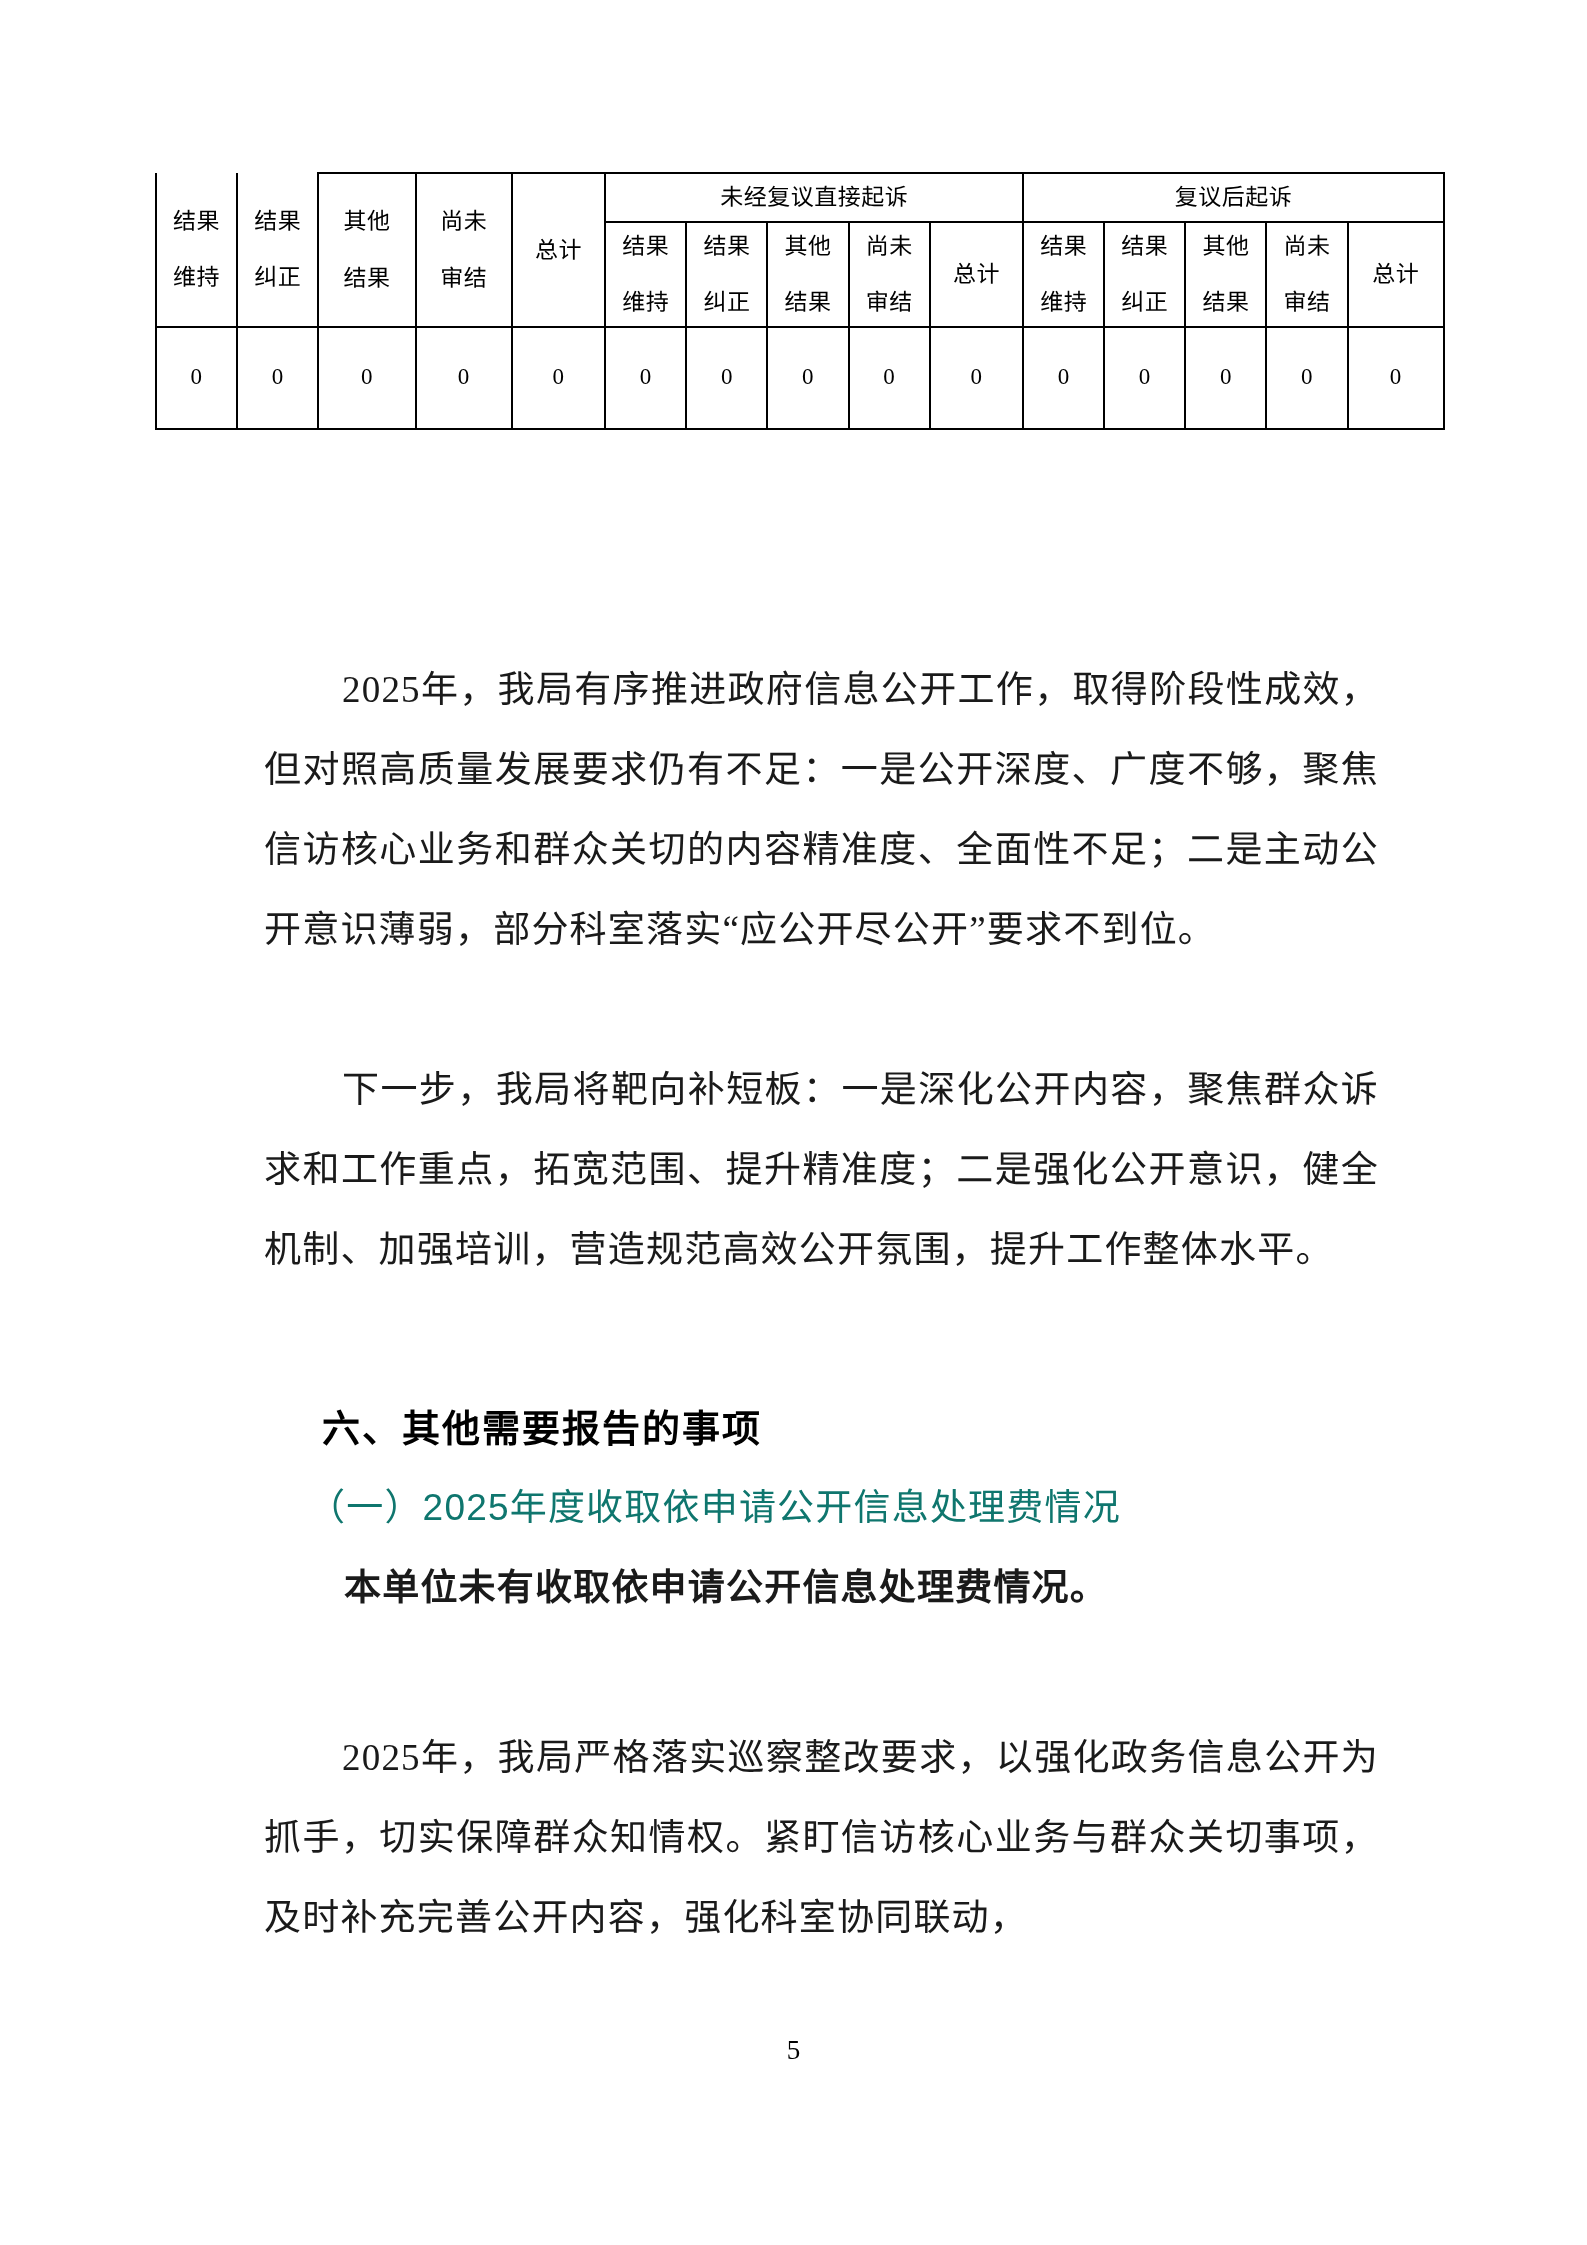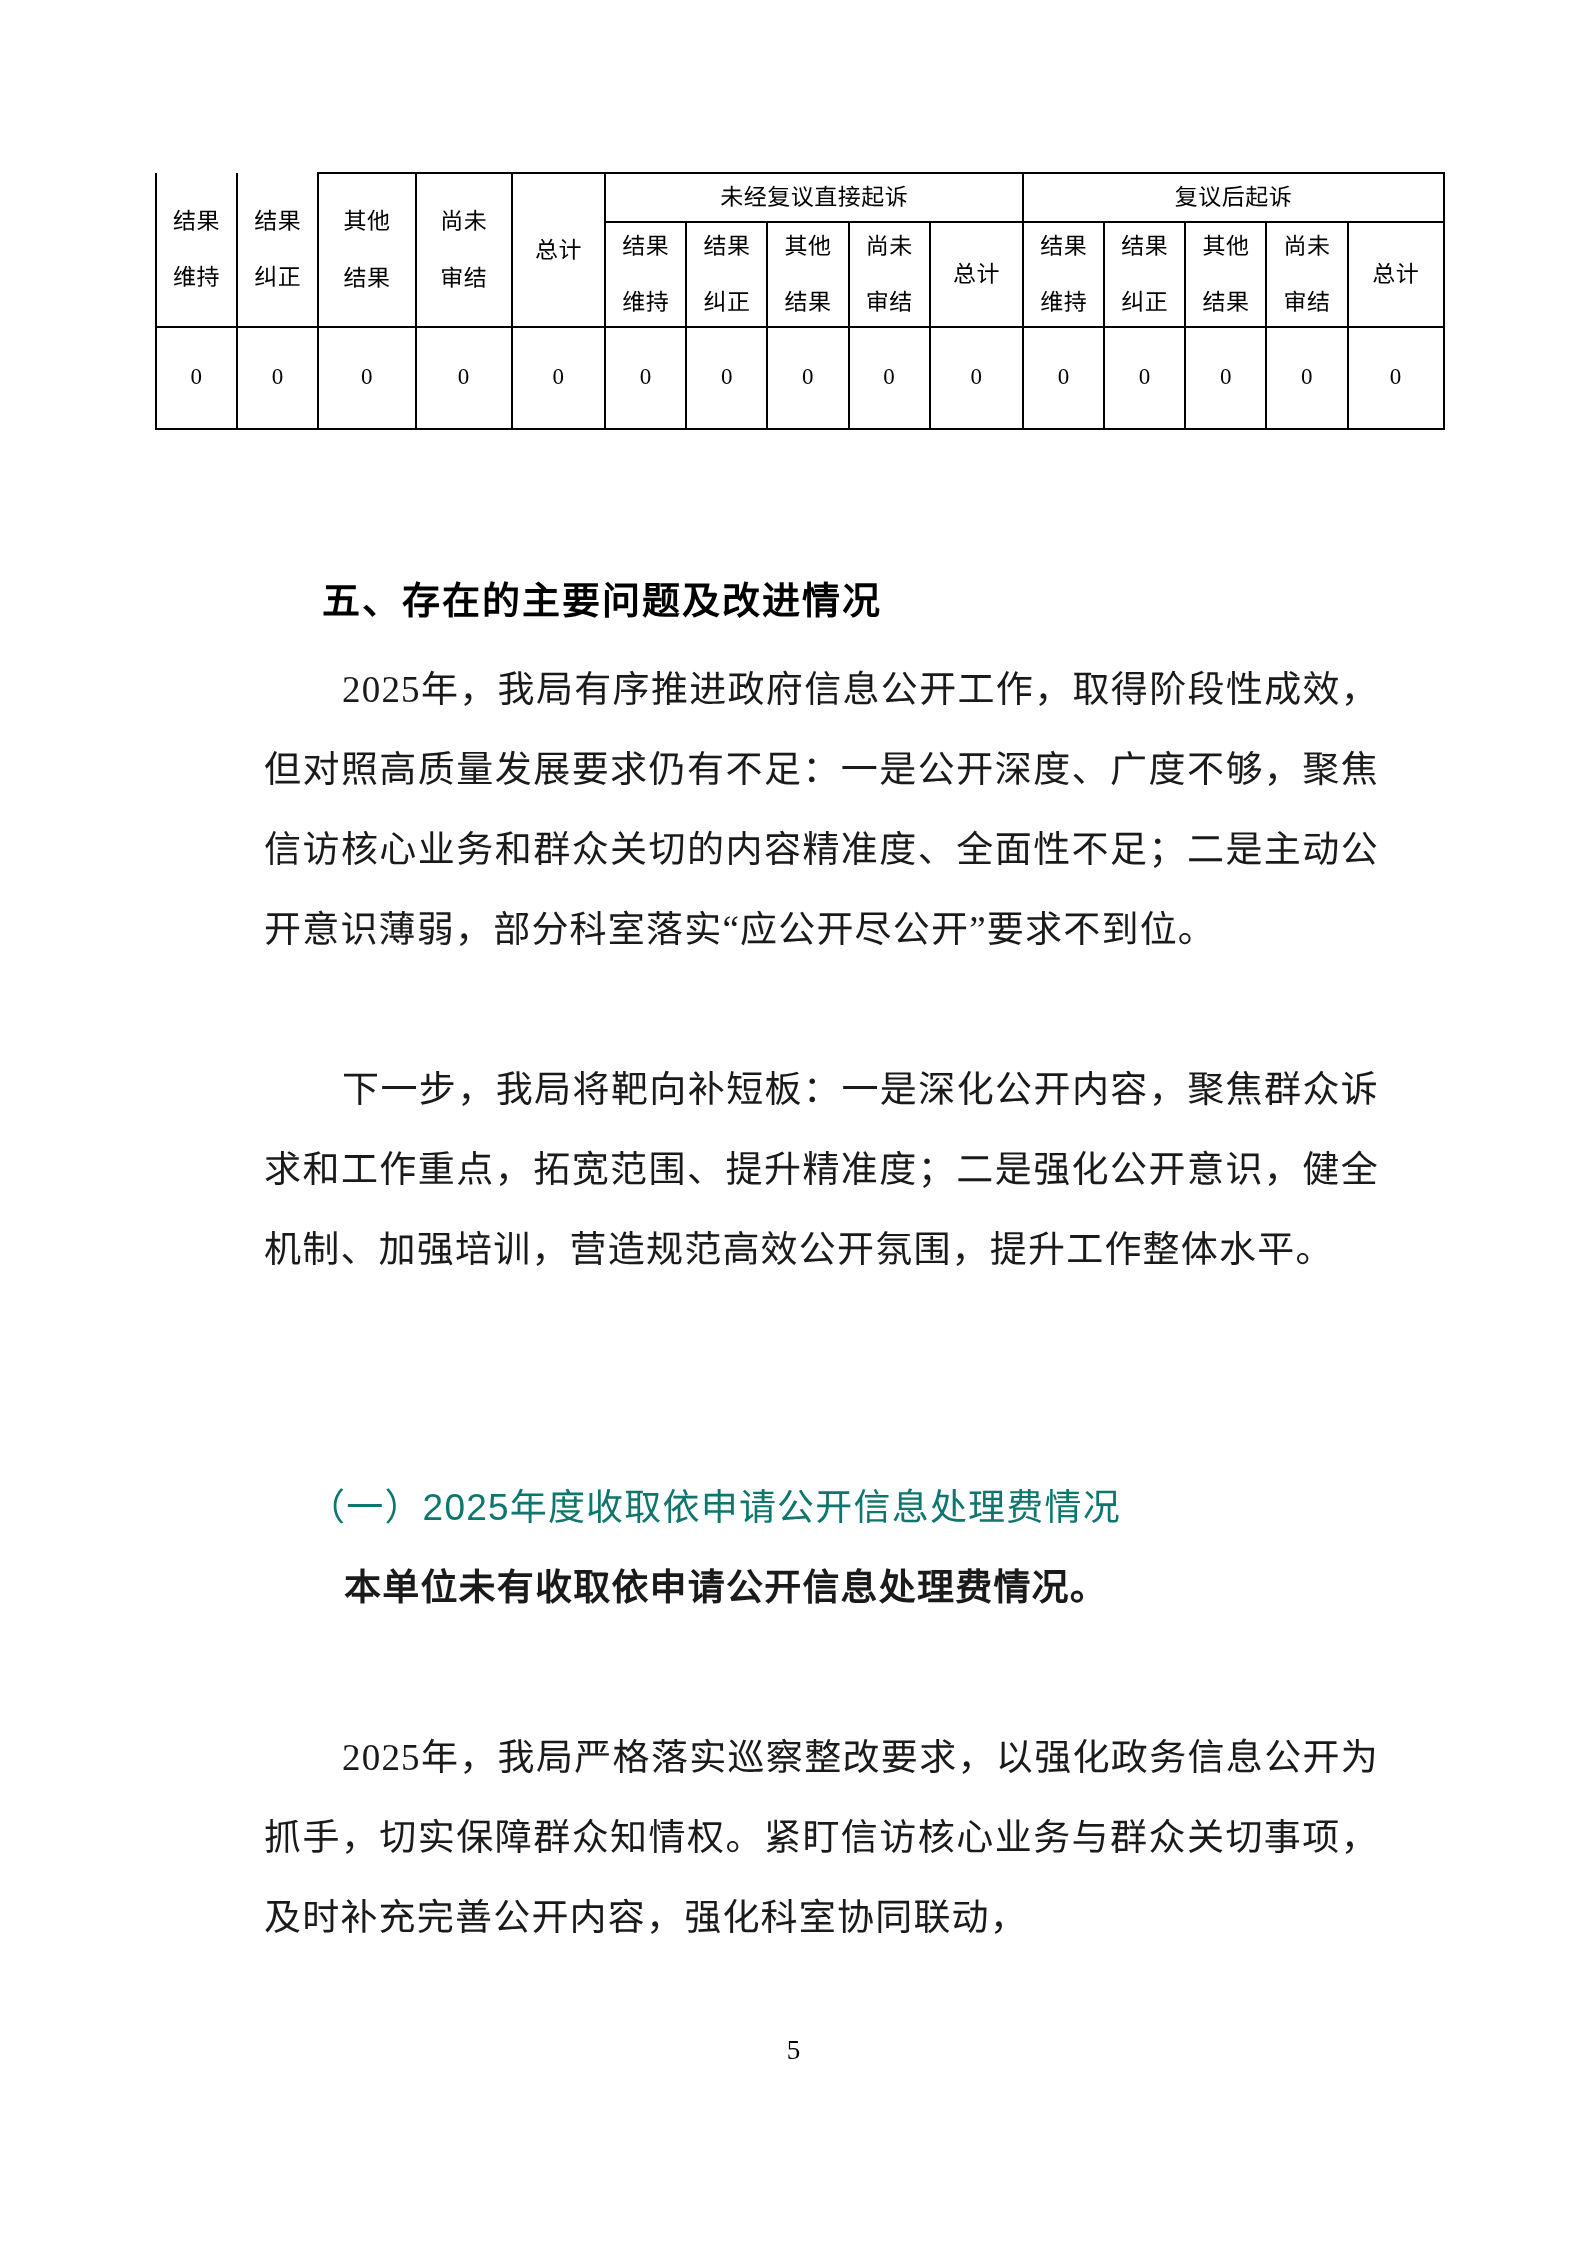--- a/index.html
+++ b/index.html
@@ -247,26 +247,26 @@
           <td class="val">0</td>
           <td class="val">0</td>
           <td class="val">0</td>
           <td class="val">0</td>
           <td class="val">0</td>
         </tr>
       </tbody>
     </table>
   </div>
 
-  <div class="sec-heading" style="left:322px; top:570px;">五、存在的主要问题及改进情况</div>
 
   <div class="para indent" style="left:228px; top:650px; width:1115px;">2025年，我局有序推进政府信息公开工作，取得阶段性成效，但对照高质量发展要求仍有不足：一是公开深度、广度不够，聚焦信访核心业务和群众关切的内容精准度、全面性不足；二是主动公开意识薄弱，部分科室落实“应公开尽公开”要求不到位。</div>
 
   <div class="para indent" style="left:228px; top:1050px; width:1115px;">下一步，我局将靶向补短板：一是深化公开内容，聚焦群众诉求和工作重点，拓宽范围、提升精准度；二是强化公开意识，健全机制、加强培训，营造规范高效公开氛围，提升工作整体水平。</div>
 
+  <div class="sec-heading" style="left:322px; top:1398px;">六、其他需要报告的事项</div>
 
   <div class="subhead" style="left:308px; top:1468px;">（一）2025年度收取依申请公开信息处理费情况</div>
 
   <div class="para" style="left:308px; top:1548px; width:1035px;font-weight:bold;">本单位未有收取依申请公开信息处理费情况。</div>
 
 
   <div class="para indent" style="left:228px; top:1718px; width:1115px;">2025年，我局严格落实巡察整改要求，以强化政务信息公开为抓手，切实保障群众知情权。紧盯信访核心业务与群众关切事项，及时补充完善公开内容，强化科室协同联动，</div>
 
   <div class="page-num" style="top:2035px;">5</div>
 

